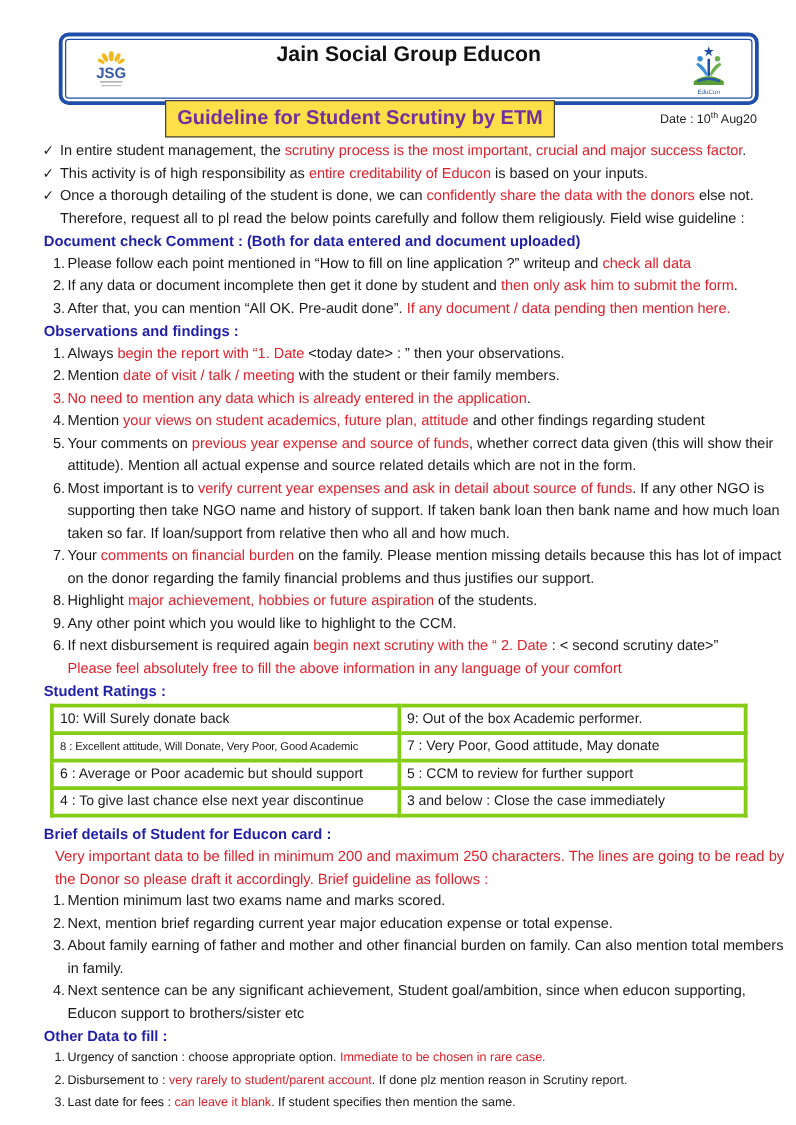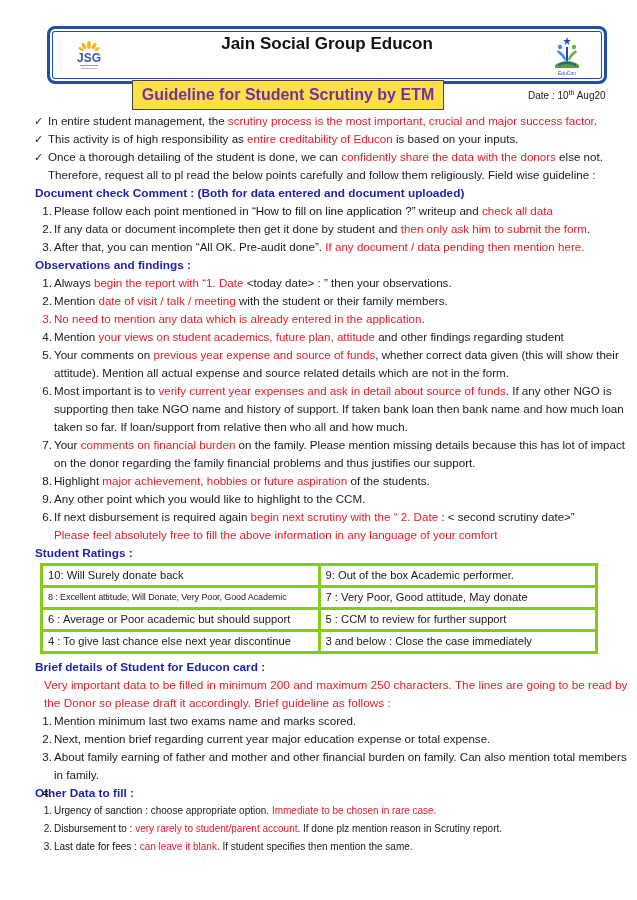--- a/index.html
+++ b/index.html
@@ -159,21 +159,21 @@
     </tr>
   </tbody>
     </table>
 
   <div class="section-head blue">Brief details of Student for Educon card :</div>
   <div class="section-head red" style="font-weight:normal;padding-left:44px;">Very important data to be filled in minimum 200 and maximum 250 characters. The lines are going to be read by the Donor so please draft it accordingly. Brief guideline as follows :</div>
   <ol class="num">
     <li><span class="n">1.</span><span>Mention minimum last two exams name and marks scored.</span></li>
     <li><span class="n">2.</span><span>Next, mention brief regarding current year major education expense or total expense.</span></li>
     <li><span class="n">3.</span><span>About family earning of father and mother and other financial burden on family. Can also mention total members in family.</span></li>
-    <li><span class="n">4.</span></li>
+    <li><span class="n">4.</span><span>Next sentence can be any significant achievement, Student goal/ambition, since when educon supporting, Educon support to brothers/sister etc</span></li>
   </ol>
 
   <div class="section-head blue">Other Data to fill :</div>
   <ol class="num small-list">
     <li><span class="n">1.</span><b>Urgency of sanction</b><span> : choose appropriate option. </span><span class="red">Immediate to be chosen in rare case.</span><span></span></li>
     <li><span class="n">2.</span><b>Disbursement to</b><span> : </span><span class="red">very rarely to student/parent account</span><span>. If done plz mention reason in Scrutiny report.</span></li>
     <li><span class="n">3.</span><b>Last date for fees</b><span> : </span><span class="red">can leave it blank</span><span>. If student specifies then mention the same.</span></li>
   </ol>
 </div>
 

